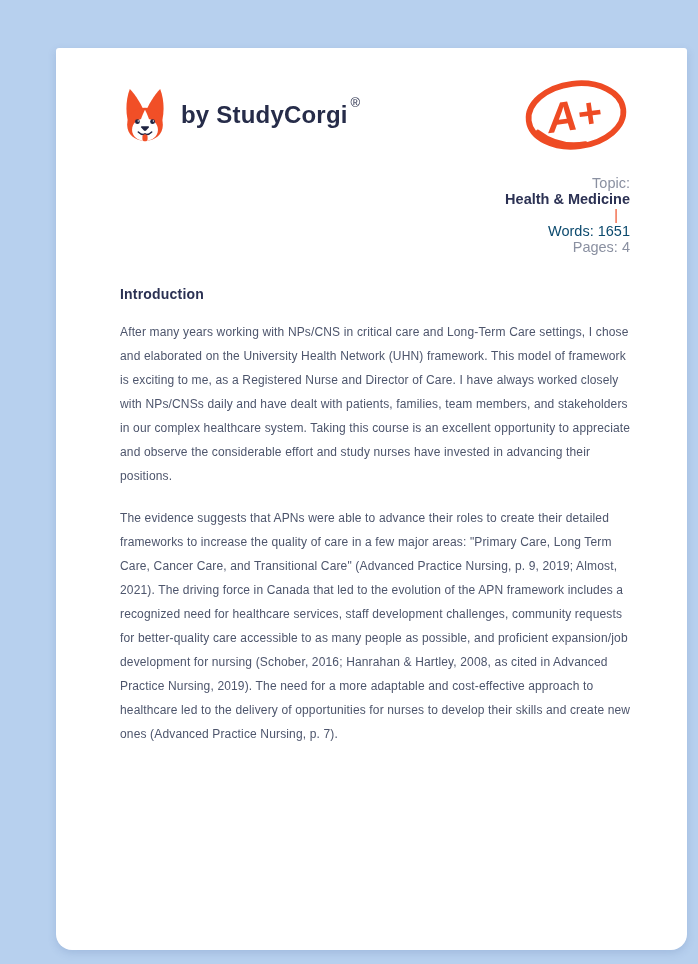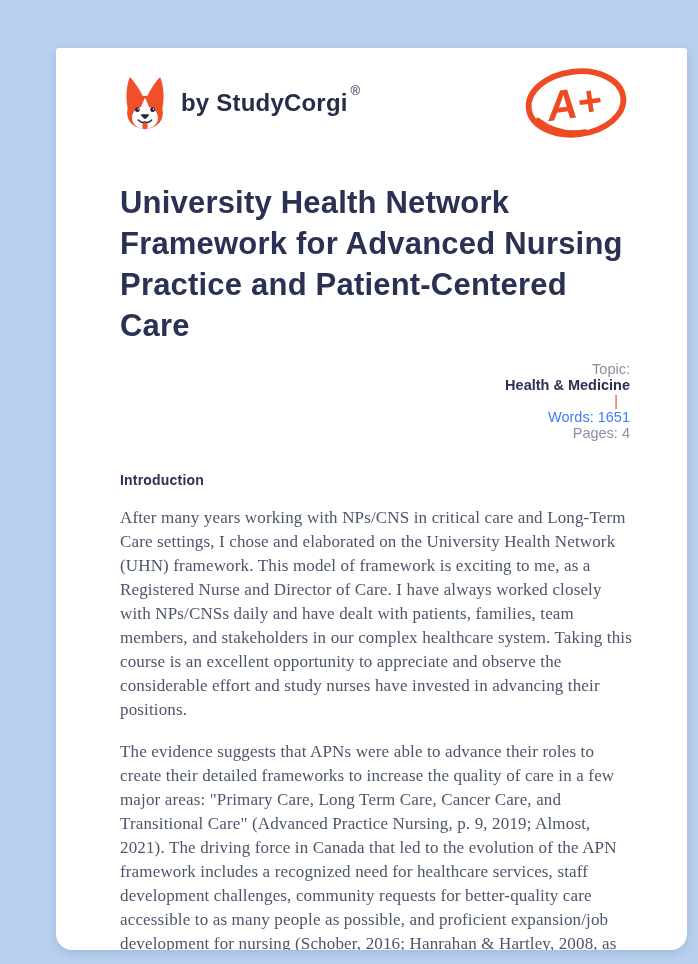--- a/index.html
+++ b/index.html
@@ -14,21 +14,21 @@
   .card {
     position: absolute;
     left: 56px;
     top: 48px;
     width: 631px;
     height: 902px;
     background: #ffffff;
     border-radius: 3px 3px 16px 16px;
     box-shadow: 0 3px 8px rgba(60, 90, 150, 0.18);
     box-sizing: border-box;
-    padding: 0 57px 0 64px;
+    padding: 12px 57px 0 64px;
     overflow: hidden;
   }
   .header-row {
     margin-top: 10px;
     height: 90px;
     display: flex;
     align-items: center;
     justify-content: space-between;
   }
   .brand {
@@ -74,37 +74,36 @@
     font-weight: bold;
     margin-left: 22px;
     text-decoration: none;
     cursor: pointer;
   }
   .meta-sep {
     color: #ee4b24;
     margin: 0 12px;
     font-size: 14px;
   }
-  .meta-words { color: #3b82f6; }
+  .meta-words { color: #0c4a6e; }
   .meta-pages { color: #8a90a1; margin-left: 14px; }
   .section-heading {
     margin: 31px 0 0 0;
     font-size: 14px;
     font-weight: bold;
     color: #2b3153;
     letter-spacing: 0.2px;
   }
   .para {
     margin: 18px 16px 0 0;
     width: 512px;
-    font-size: 17px;
+    font-size: 12px;
     line-height: 24px;
     color: #4d556c;
     letter-spacing: 0.15px;
-    font-family: Liberation Serif, serif;
   }
 </style>
 </head>
 <body>
 
 <div class="card">
 
   <div class="header-row">
 
     <div class="brand">
@@ -140,21 +139,20 @@
     <span style="display:inline-block; width:108px; height:80px;">
       <svg width="108" height="80" viewBox="0 0 112 84">
         <ellipse cx="56" cy="42" rx="50" ry="33" transform="rotate(-7 56 42)" fill="none" stroke="#ee4b24" stroke-width="6" stroke-linecap="round"></ellipse>
         <path d="M16 60 Q38 77 66 72" fill="none" stroke="#ee4b24" stroke-width="5" stroke-linecap="round"></path>
         <text x="54" y="57" text-anchor="middle" transform="rotate(-8 56 42)" font-family="Liberation Sans, sans-serif" font-style="italic" font-weight="bold" font-size="44" fill="#ee4b24">A+</text>
       </svg>
     </span>
 
   </div>
 
-  <h1 class="title">University Health Network Framework for Advanced Nursing Practice and Patient-Centered Care</h1>
 
   <div class="meta-row">
     <span class="meta-label">Topic:</span>
     <a class="topic-link">Health &amp; Medicine</a>
     <span class="meta-sep">|</span>
     <span class="meta-words">Words: 1651</span>
     <span class="meta-pages">Pages: 4</span>
   </div>
 
   <h2 class="section-heading">Introduction</h2>

